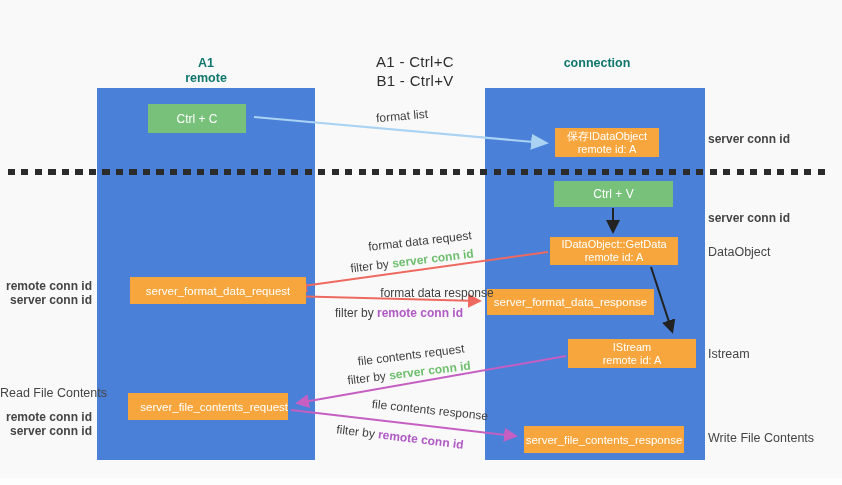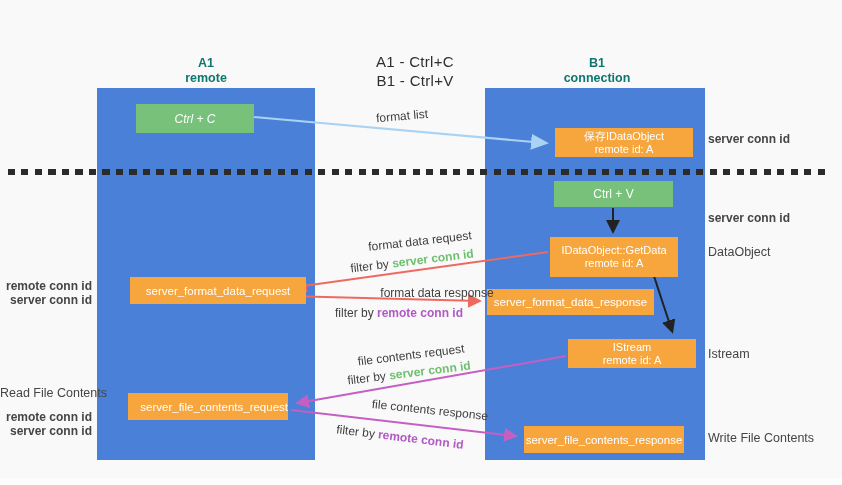--- a/index.html
+++ b/index.html
@@ -50,21 +50,20 @@
   <div class="title">
     <div>A1 - Ctrl+C</div>
     <div>B1 - Ctrl+V</div>
   </div>
 
   <div class="lane-header" style="left:136px;">
     <div>A1</div>
     <div>remote</div>
   </div>
   <div class="lane-header" style="left:527px;">
-    <div>B1</div>
     <div>connection</div>
   </div>
 
   <div class="lane lane-a"></div>
   <div class="lane lane-b"></div>
 
   <div class="divider"></div>
 
   <svg class="arrows" width="842" height="485" viewBox="0 0 842 485">
     <defs>
@@ -83,34 +82,34 @@
     </defs>
     <path d="M254,117 L545,143" style="stroke:var(--arrow-blue)" stroke-width="2" fill="none" marker-end="url(#mblue)"></path>
     <path d="M613,208 L613,231" style="stroke:var(--arrow-black)" stroke-width="2" fill="none" marker-end="url(#mblk)"></path>
     <path d="M548,252 L296,287" style="stroke:var(--arrow-red)" stroke-width="2" fill="none" marker-end="url(#mred)"></path>
     <path d="M287,296 L479,301" style="stroke:var(--arrow-red)" stroke-width="2" fill="none" marker-end="url(#mred)"></path>
     <path d="M651,267 L672,331" style="stroke:var(--arrow-black)" stroke-width="2" fill="none" marker-end="url(#mblk)"></path>
     <path d="M566,356 L298,403" style="stroke:var(--arrow-magenta)" stroke-width="2" fill="none" marker-end="url(#mmag)"></path>
     <path d="M291,410 L515,436" style="stroke:var(--arrow-magenta)" stroke-width="2" fill="none" marker-end="url(#mmag)"></path>
   </svg>
 
-  <div class="node green" style="left:136px;top:104px;width:118px;height:29px;font-style:italic;">
+  <div class="node green" style="left:148px;top:104px;width:98px;height:29px;">
     <span>Ctrl + C</span>
   </div>
 
-  <div class="node orange two-line" style="left:555px;top:128px;width:138px;height:29px;align-items:center;">
+  <div class="node orange two-line" style="left:555px;top:128px;width:104px;height:29px;align-items:center;">
     <span>保存IDataObject</span>
     <span>remote id: A</span>
   </div>
 
   <div class="node green" style="left:554px;top:181px;width:119px;height:26px;">
     <span>Ctrl + V</span>
   </div>
 
-  <div class="node orange two-line" style="left:550px;top:237px;width:128px;height:40px;">
+  <div class="node orange two-line" style="left:550px;top:237px;width:128px;height:28px;">
     <span>IDataObject::GetData</span>
     <span>remote id: A</span>
   </div>
 
   <div class="node orange one-line" style="left:130px;top:277px;width:176px;height:27px;">
     <span>server_format_data_request</span>
   </div>
 
   <div class="node orange one-line" style="left:487px;top:289px;width:167px;height:26px;">
     <span>server_format_data_response</span>

